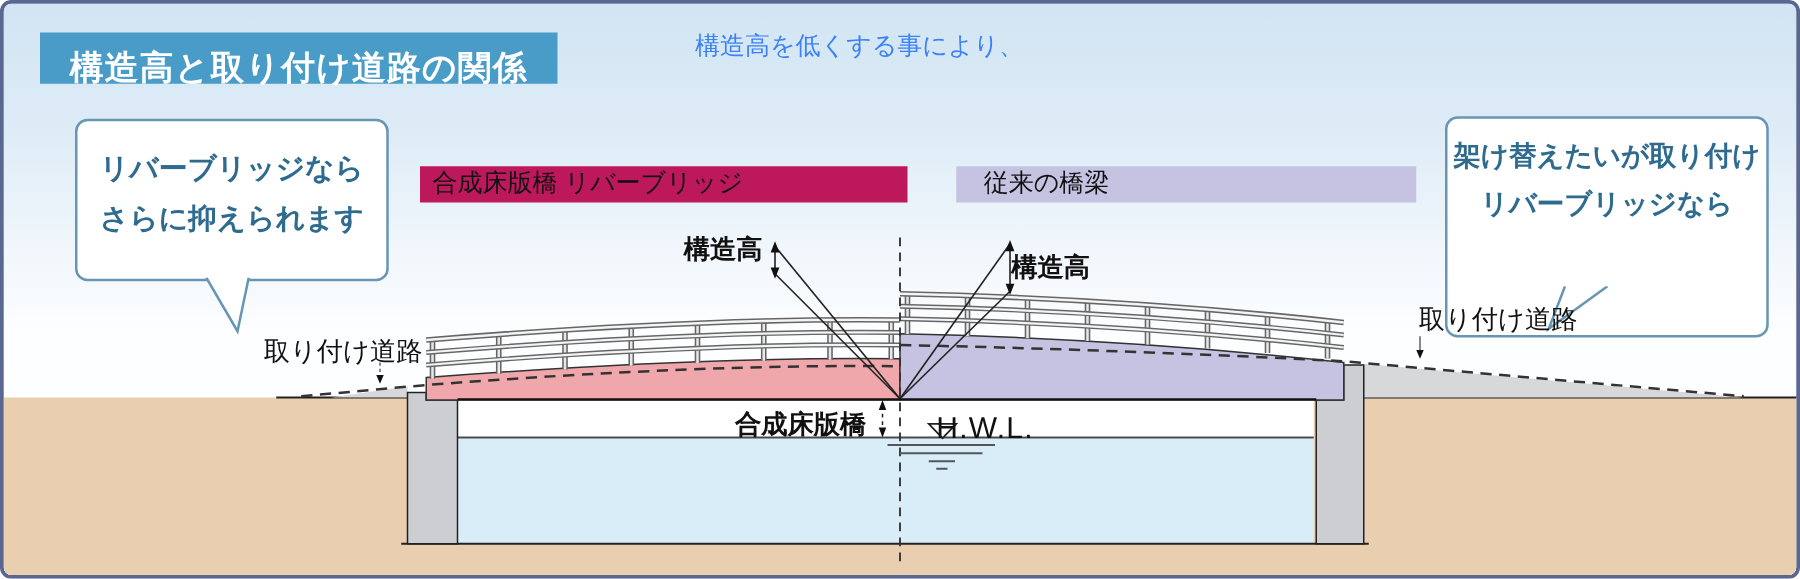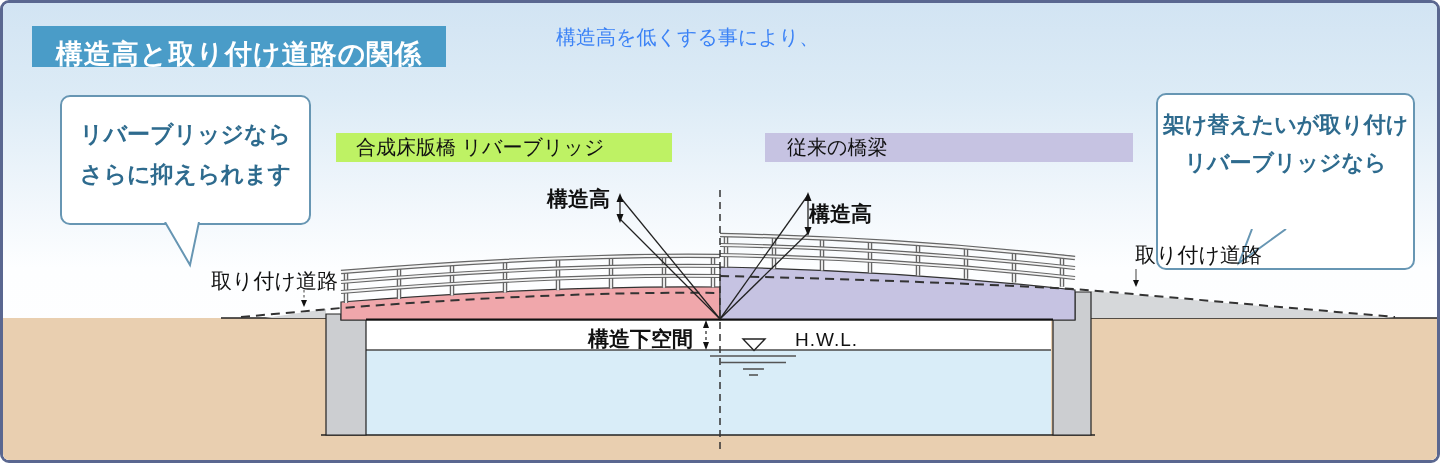--- a/index.html
+++ b/index.html
@@ -21,27 +21,27 @@
   }
   .subtitle{left:553px;top:22px;font-size:20px;color:#3b82f6;line-height:24px;}
   .bubble{
     background:#fff;border:2px solid #6796b3;border-radius:10px;
     color:#2e6b8e;font-weight:bold;text-align:center;box-sizing:border-box;
   }
   .bubble-left{left:57px;top:92px;width:251px;height:130px;font-size:23px;line-height:40px;padding-top:17px;}
   .bubble-right{left:1153px;top:90px;width:259px;height:177px;font-size:22px;line-height:38px;padding-top:11px;}
   .tail{position:absolute;}
   .legend-bar{top:130px;height:29px;line-height:29px;font-size:20px;color:#111;box-sizing:border-box;}
-  .legend-pink{left:333px;width:336px;background:#bef264;padding-left:20px;}
+  .legend-pink{left:333px;width:390px;background:#be185d;padding-left:10px;}
   .legend-purple{left:724px;width:368px;background:#c6c3e2;padding-left:22px;margin-left:38px;}
   .diag-label{color:#111;white-space:nowrap;}
   .sh-left{left:544px;top:182px;font-size:21px;font-weight:bold;}
   .sh-right{left:806px;top:197px;font-size:21px;font-weight:bold;}
   .clearance{left:585px;top:322px;font-size:21px;font-weight:600;}
-  .hwl{left:792px;top:326px;font-size:19px;letter-spacing:1px;}
+  .hwl{left:746px;top:326px;font-size:24px;letter-spacing:1px;}
   .approach-left{left:208px;top:264px;font-size:21px;}
   .approach-right{left:1132px;top:238px;font-size:21px;}
 </style>
 </head>
 <body>
 
 <div class="page">
   <div class="bg"></div>
 
   <svg class="draw" viewBox="0 0 1440 463">
@@ -160,17 +160,17 @@
 
   <div class="abs legend-bar legend-pink">
     <span>合成床版橋 リバーブリッジ</span>
   </div>
   <div class="abs legend-bar legend-purple">
     <span>従来の橋梁</span>
   </div>
 
   <div class="abs diag-label sh-left">構造高</div>
   <div class="abs diag-label sh-right">構造高</div>
-  <div class="abs diag-label clearance">構造下空間</div>
+  <div class="abs diag-label clearance">合成床版橋</div>
   <div class="abs diag-label hwl">H.W.L.</div>
   <div class="abs diag-label approach-left">取り付け道路</div>
   <div class="abs diag-label approach-right">取り付け道路</div>
 </div>
 
 </body></html>

